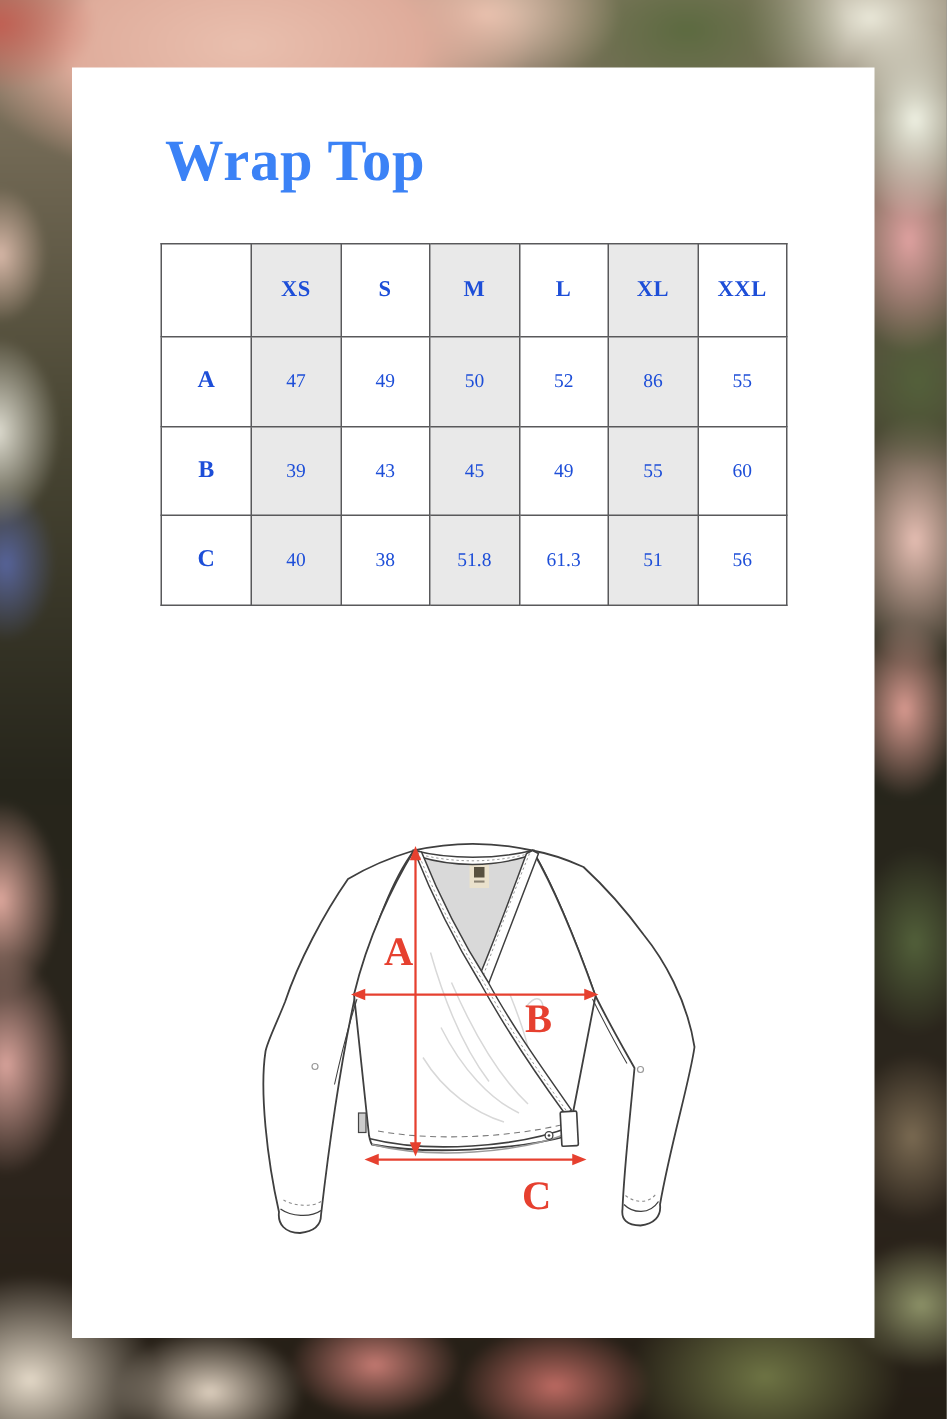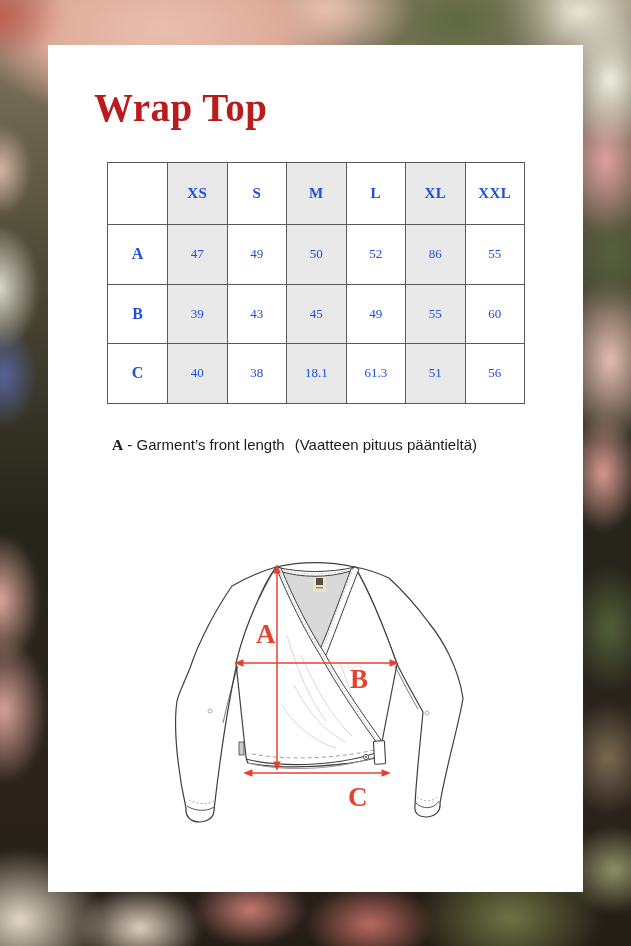--- a/index.html
+++ b/index.html
@@ -39,23 +39,23 @@
       radial-gradient(125px 85px  at 522px 930px, #6e7444 0%, rgba(110,116,68,0) 74%),
       radial-gradient(72px 62px   at 626px 882px, #8d9268 0%, rgba(141,146,104,0) 70%),
       linear-gradient(180deg, #8a7d68 0%, #4a4734 30%, #26251b 55%, #2c241c 82%, #231d14 100%);
   }
   
   .card{
     position:absolute;left:48px;top:45px;width:535px;height:847px;
     background:#ffffff;
   }
   .title{
-    position:absolute;left:46px;top:40px;
+    position:absolute;left:62px;top:40px;
     font-family:"Liberation Serif","DejaVu Serif",serif;
-    font-weight:bold;font-size:39px;color:#b91c1c;letter-spacing:.5px;
+    font-weight:bold;font-size:39px;color:#3b82f6;letter-spacing:.5px;
   }
   
   table.sizes{
     position:absolute;left:59px;top:117px;width:417px;
     border-collapse:collapse;table-layout:fixed;
     font-family:"Liberation Serif","DejaVu Serif",serif;
   }
   table.sizes th,table.sizes td{
     border:1px solid #59595b;text-align:center;vertical-align:middle;
     color:#1d4ed8;padding:0;
@@ -124,30 +124,29 @@
           <td>43</td>
           <td class="shade">45</td>
           <td>49</td>
           <td class="shade">55</td>
           <td>60</td>
         </tr>
         <tr>
           <th>C</th>
           <td class="shade">40</td>
           <td>38</td>
-          <td class="shade">18.1</td>
+          <td class="shade">51.8</td>
           <td>61.3</td>
           <td class="shade">51</td>
           <td>56</td>
         </tr>
       </tbody>
   </table>
 
   <div class="legend">
-      <div><span class="k">A</span><span> - Garment’s front length</span><span class="fi">(Vaatteen pituus pääntieltä)</span></div>
     </div>
 
   <svg class="diagram" viewBox="0 0 300 300">
 
     <g fill="#ffffff" stroke="#3f3f3f" stroke-width="1.2" stroke-linejoin="round">
       <path d="M106,22 C96,25 77,32 62,41 C46,64 29,96 20,123 C14,138 8,150 7,156 C3,182 8,228 16,263
            C15,271 20,277 30,277 C39,276 44,272 44,265 C50,213 58,159 67,118 C80,70 94,38 106,22 Z"></path>
       <path d="M185,22 C196,24 208,28 219,33 C232,45 248,63 259,78 C272,94 288,121 293,153
            C290,175 277,218 270,258 C271,266 266,271 257,272 C248,272 244,268 245,261
            C246,235 250,200 253,167 C248,158 238,141 227,119 C213,80 199,45 185,22 Z"></path>

